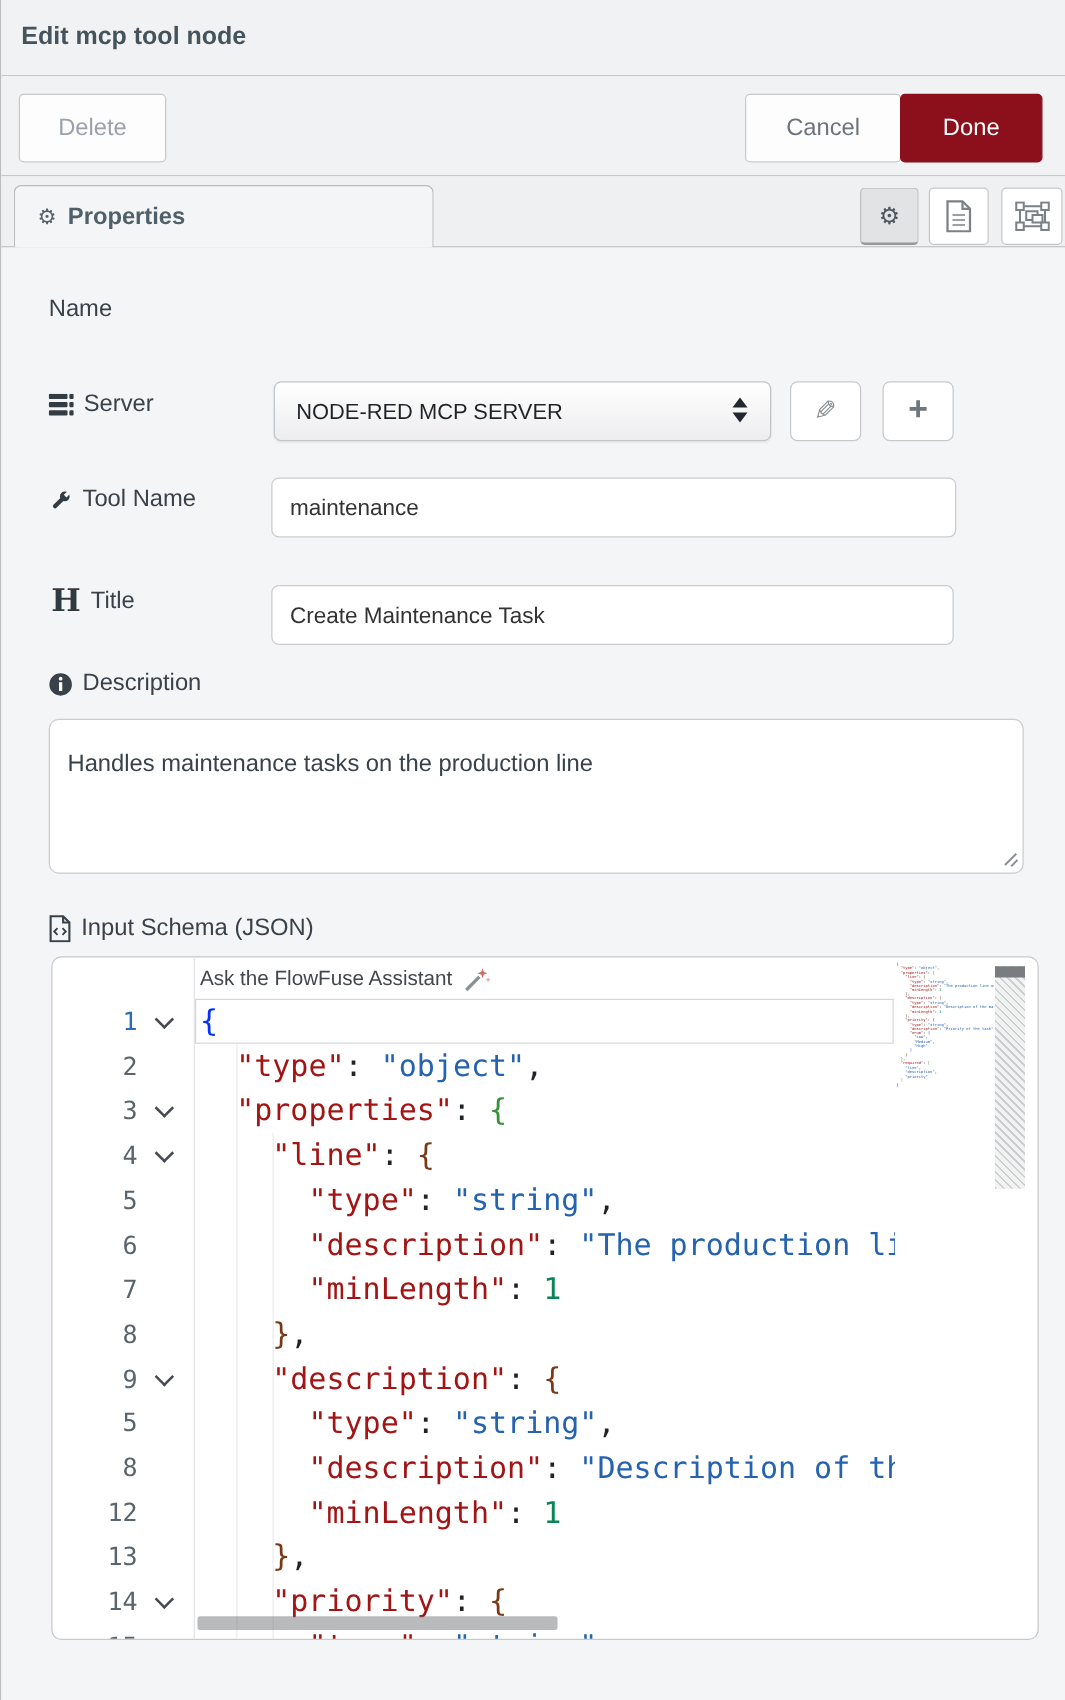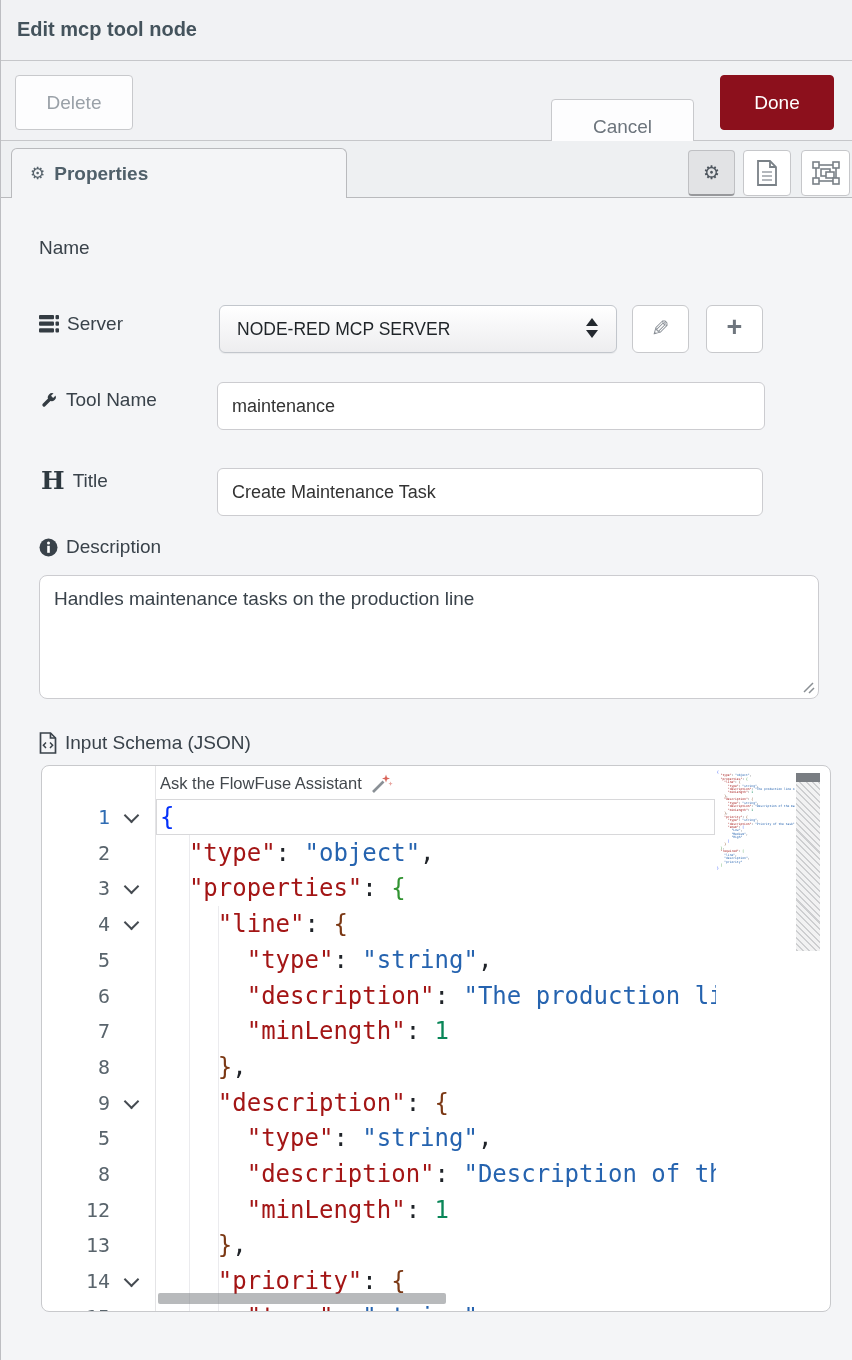--- a/index.html
+++ b/index.html
@@ -6,21 +6,21 @@
   #page{position:relative;width:852px;height:1360px;background:#f4f5f7;overflow:hidden;
         font-family:"Liberation Sans",sans-serif;border-left:1px solid #bdbec2;box-sizing:border-box;}
   
   .hdr{position:absolute;left:0;top:0;width:852px;height:61px;background:#f1f2f4;border-bottom:1px solid #c6c7ca;box-sizing:border-box;}
   .hdr-title{position:absolute;left:16px;top:18px;font-size:20px;font-weight:700;color:#44535c;}
   
   .tbar{position:absolute;left:0;top:61px;width:852px;height:80px;background:#f1f2f4;border-bottom:1px solid #c6c7ca;box-sizing:border-box;}
   .btn{position:absolute;top:14px;height:55px;border-radius:4px;border:1px solid #c8c9cc;background:#fdfdfe;
        font-size:19px;display:flex;align-items:center;justify-content:center;box-sizing:border-box;cursor:pointer;}
   .btn-delete{left:14px;width:118px;color:#9aa1a8;}
-  .btn-cancel{left:550px;width:143px;color:#6c747c;margin-top:24px;}
+  .btn-cancel{left:595px;width:125px;color:#6c747c;}
   .btn-done{left:719px;width:114px;background:#8C101C;border-color:#8C101C;color:#ffffff;}
   
   .tabbar{position:absolute;left:0;top:141px;width:852px;height:57px;background:#eef0f2;border-bottom:1px solid #b9babd;box-sizing:border-box;}
   .tab{position:absolute;left:10px;top:7px;width:336px;height:50px;background:#f4f5f7;border:1px solid #b9babd;border-bottom:none;
        border-radius:6px 6px 0 0;box-sizing:border-box;display:flex;align-items:center;z-index:2;}
   .tab-gear{margin-left:18px;font-size:17px;color:#57636c;}
   .tab-label{margin-left:9px;font-size:19px;font-weight:700;color:#50606a;}
   .icon-btn{position:absolute;top:9px;height:46px;border-radius:4px;background:#ffffff;border:1px solid #c6c7ca;box-sizing:border-box;
             display:flex;align-items:center;justify-content:center;cursor:pointer;}
   .icon-btn.pressed{background:#e2e3e5;border-color:#bfc0c3;border-bottom:2px solid #97989b;}
@@ -36,21 +36,21 @@
   .selectbox .sel-txt{margin-left:17px;font-size:17.5px;color:#1f2428;}
   .sel-arrows{position:absolute;right:18px;top:12px;display:flex;flex-direction:column;gap:4px;}
   .tri-up{width:0;height:0;border-left:6px solid transparent;border-right:6px solid transparent;border-bottom:8px solid #23282e;}
   .tri-dn{width:0;height:0;border-left:6px solid transparent;border-right:6px solid transparent;border-top:8px solid #23282e;}
   .sq-btn{position:absolute;top:107px;width:57px;height:48px;background:#fff;border:1px solid #c8c9cc;border-radius:6px;box-sizing:border-box;
           display:flex;align-items:center;justify-content:center;cursor:pointer;}
   .pencil-glyph{font-size:22px;color:#878d94;transform:scaleX(-1);}
   .plus-glyph{font-size:27px;font-weight:700;color:#6f767e;margin-top:-3px;}
   .textarea-wrap{position:absolute;left:38px;top:377px;width:780px;height:124px;}
   .dtext{width:100%;height:100%;border:1px solid #ccccd0;border-radius:8px;background:#fff;box-sizing:border-box;resize:none;
-         font-family:"Liberation Sans",sans-serif;font-size:19px;color:#39424a;padding:12px 14px;outline:none;}
+         font-family:"Liberation Sans",sans-serif;font-size:19px;color:#39424a;padding:25px 14px;outline:none;}
   .resize-h{position:absolute;right:4px;bottom:5px;}
   
   .editor{position:absolute;left:40px;top:567px;width:790px;height:547px;background:#ffffff;border:1px solid #c8c9cc;border-radius:8px;
           box-sizing:border-box;overflow:hidden;}
   .ed-divider{position:absolute;left:113px;top:0;bottom:0;width:1px;background:#e4e4e6;}
   .ed-assist{position:absolute;left:118px;top:6px;font-size:16.5px;color:#43484d;display:flex;align-items:center;gap:8px;}
   .ed-rowlayer{position:absolute;left:0;top:0;right:0;bottom:0;}
   .ed-row{position:absolute;left:0;right:0;height:36px;}
   .ed-num{position:absolute;left:0;top:6px;width:68px;text-align:right;font-family:"DejaVu Sans Mono",monospace;font-size:20px;color:#59646c;}
   .ed-num.active{color:#2f6cb3;}

